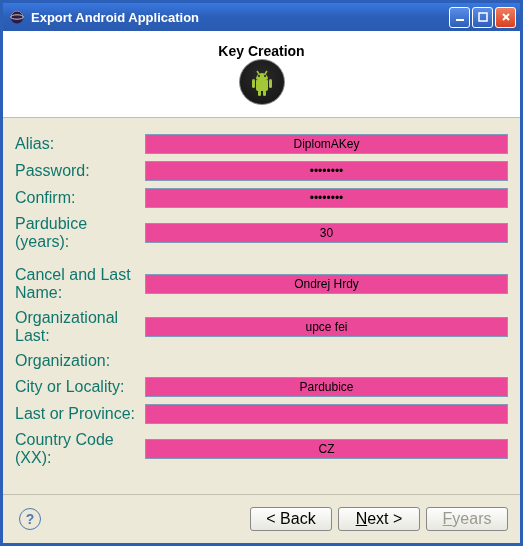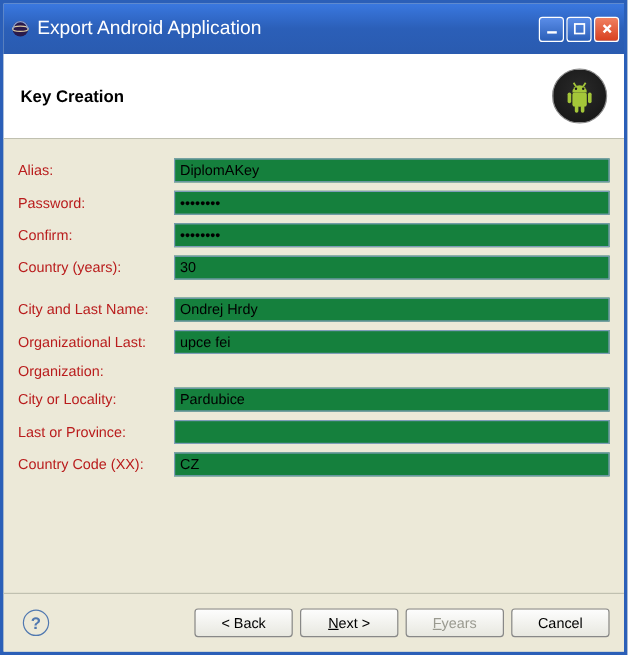--- a/index.html
+++ b/index.html
@@ -14,27 +14,27 @@
 .window {
   width: 523px;
   height: 546px;
   border: 3px solid #2b5fb8;
   display: flex;
   flex-direction: column;
   background: #ece9d8;
 }
 .titlebar {
   background: linear-gradient(to bottom, #3a78e0 0%, #2b5fb8 50%, #2a5bb0 100%);
-  height: 42px;
+  height: 28px;
   display: flex;
   align-items: center;
   padding: 0 4px 0 6px;
   color: #fff;
-  font-size: 16px;
-  font-weight: normal;
+  font-size: 13px;
+  font-weight: bold;
 }
 .titlebar .app-icon {
   width: 16px;
   height: 16px;
   margin-right: 6px;
   display: inline-flex;
   align-items: center;
   justify-content: center;
 }
 .titlebar .title-text { flex: 1; }
@@ -58,20 +58,21 @@
   background: linear-gradient(to bottom, #f08060, #d84020);
   color: #fff;
 }
 .header {
   background: #fff;
   border-bottom: 1px solid #c0c0b0;
   padding: 12px 14px;
   display: flex;
   align-items: center;
   min-height: 66px;
+  flex-direction: column;
 }
 .header h1 {
   font-size: 14px;
   font-weight: bold;
   color: #000;
   flex: 1;
 }
 .android-icon {
   width: 46px;
   height: 46px;
@@ -87,31 +88,32 @@
   padding: 16px 12px 10px 12px;
   background: #ece9d8;
 }
 .row {
   display: flex;
   align-items: center;
   margin-bottom: 7px;
 }
 .row label {
   width: 130px;
-  color: #b91c1c;
-  font-size: 12px;
+  color: #0f766e;
+  font-size: 16px;
 }
 .row input {
   flex: 1;
   height: 20px;
   border: 1px solid #7f9db9;
   padding: 1px 4px;
   font-family: Tahoma, Arial, sans-serif;
   font-size: 12px;
-  background: #15803d;
+  background: #ec4899;
+  text-align: center;
 }
 .gap { height: 8px; }
 .button-bar {
   border-top: 1px solid #c0c0b0;
   background: #ece9d8;
   padding: 12px 12px;
   display: flex;
   align-items: center;
 }
 .help-icon {
@@ -129,21 +131,21 @@
 }
 .spacer { flex: 1; }
 .btn {
   min-width: 82px;
   height: 24px;
   margin-left: 6px;
   border: 1px solid #888;
   border-radius: 3px;
   background: linear-gradient(to bottom, #fdfdfd, #e8e8e0);
   font-family: Tahoma, Arial, sans-serif;
-  font-size: 12px;
+  font-size: 16px;
   color: #000;
   cursor: pointer;
   display: inline-flex;
   align-items: center;
   justify-content: center;
   text-align: right;
 }
 .btn.disabled {
   color: #9a9a90;
 }
@@ -213,28 +215,28 @@
       <label>Password:</label>
       <input type="text" value="••••••••" style="">
     </div>
 
     <div class="row">
       <label>Confirm:</label>
       <input type="text" value="••••••••" style="">
     </div>
 
     <div class="row">
-      <label>Country (years):</label>
+      <label>Pardubice (years):</label>
       <input type="text" value="30" style="">
     </div>
 
     <div class="gap"></div>
 
     <div class="row">
-      <label>City and Last Name:</label>
+      <label>Cancel and Last Name:</label>
       <input type="text" value="Ondrej Hrdy" style="">
     </div>
 
     <div class="row">
       <label>Organizational Last:</label>
       <input type="text" value="upce fei" style="">
     </div>
 
     <div class="row">
       <label>Organization:</label>
@@ -262,16 +264,15 @@
     <div class="spacer"></div>
     <button class="btn">&lt; Back</button>
     <button class="btn">
         <span class="ul">N</span>
         <span>ext &gt;</span>
       </button>
     <button class="btn disabled">
         <span class="ul">F</span>
         <span>years</span>
       </button>
-    <button class="btn">Cancel</button>
   </div>
 
 </div>
 
 </body></html>

